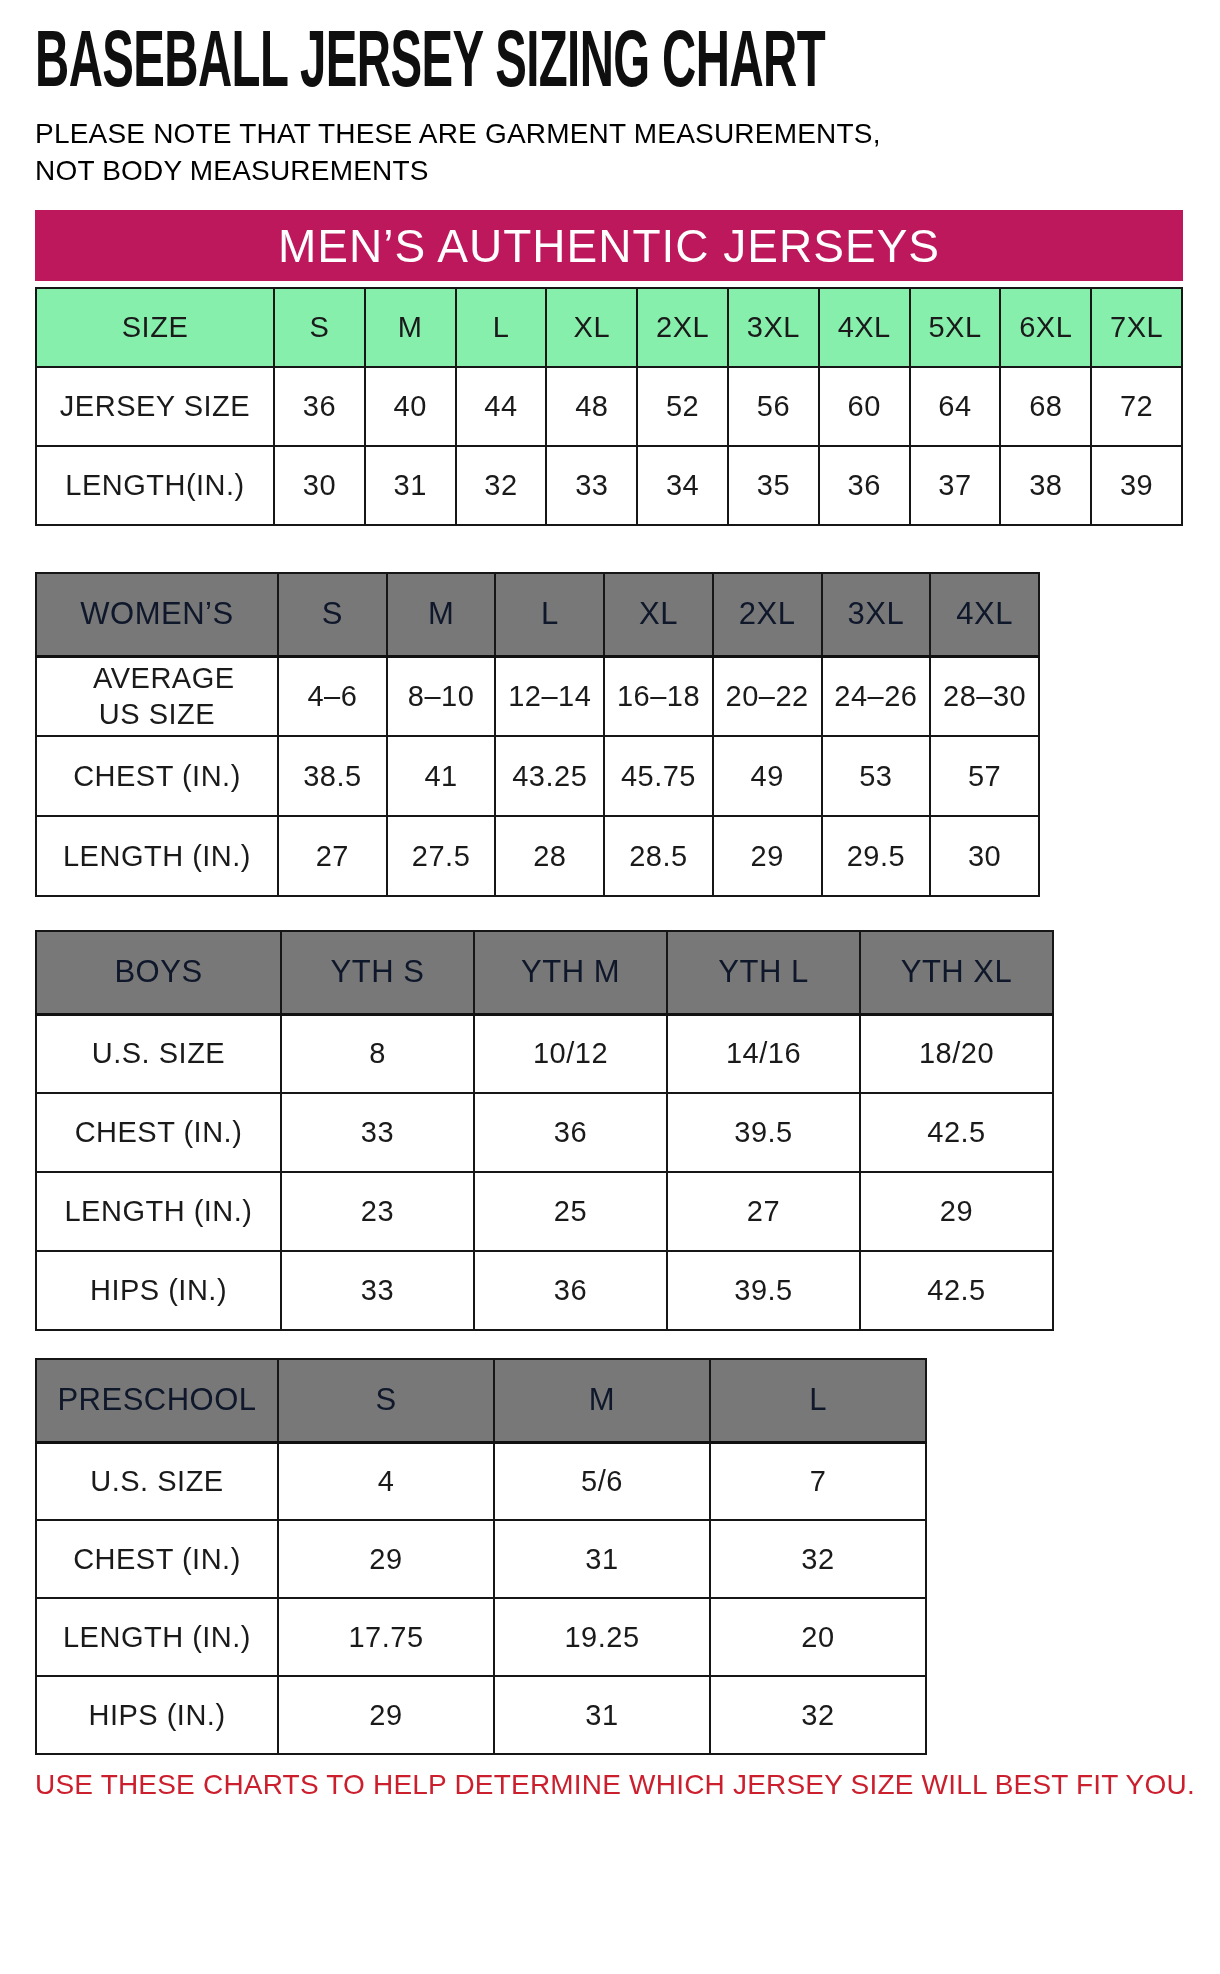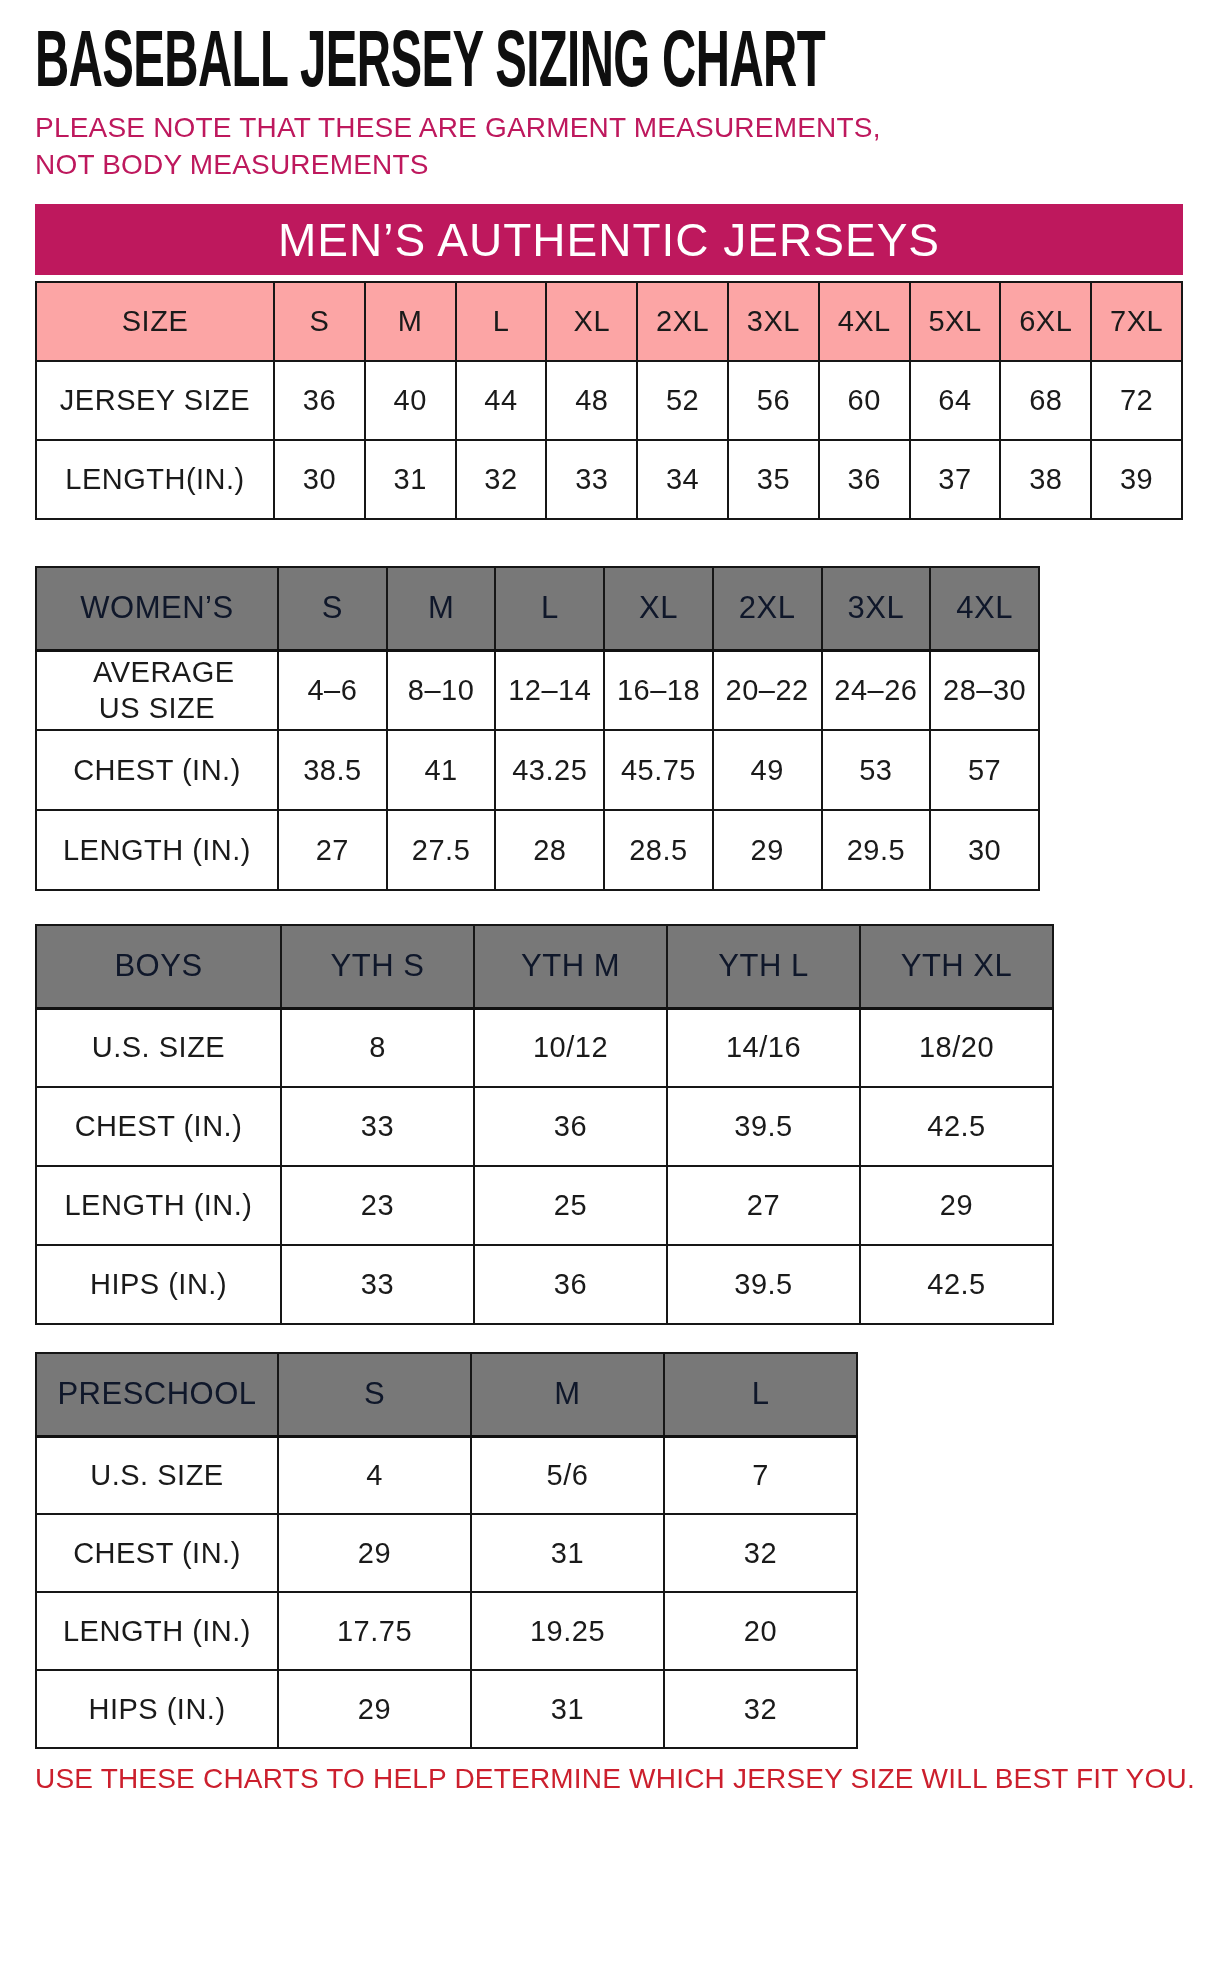--- a/index.html
+++ b/index.html
@@ -15,23 +15,23 @@
   .title-wrap { margin-top:24px; height:70px; overflow:visible; }
   .title {
     display:inline-block;
     font-size:79px; line-height:70px; font-weight:700;
     color:#0f0f0f; white-space:nowrap; letter-spacing:-1px;
     transform:scaleX(0.60); transform-origin:0 50%;
   }
 
   
   .note {
-    margin-top:15px; max-width:910px;
+    margin-top:21px; max-width:910px;
     font-size:28px; line-height:37px;
-    color:#be185d; letter-spacing:0.2px;
+    color:#000000; letter-spacing:0.2px;
   }
   .footer-note {
     margin-top:13px; white-space:nowrap;
     font-size:28px; line-height:34px;
     color:#cc1f2d; letter-spacing:0.2px;
   }
 
   
   .banner {
     margin-top:21px; width:1148px; height:71px;
@@ -41,32 +41,32 @@
   }
 
   
   table.tbl { border-collapse:collapse; table-layout:fixed; background:#ffffff; }
   .tbl th, .tbl td {
     border:2px solid #161616;
     font-weight:400; text-align:center; vertical-align:middle;
     letter-spacing:0.5px; overflow:hidden;
   }
   .tbl td { font-size:29px; height:79px; }
-  tr.white-head th { font-size:29px; height:79px; background:#fca5a5; }
+  tr.white-head th { font-size:29px; height:79px; background:#86efac; }
   tr.gray-head th {
     background:#787878; color:#0f172a;
     font-size:31px; height:83px;
     border-bottom:3px solid #111111;
   }
 
   .mens-table      { margin-top:6px;  width:1148px; }
   .womens-table    { margin-top:46px; width:1005px; }
   .womens-table td { height:80px; }
   .boys-table      { margin-top:33px; width:1019px; }
-  .preschool-table { margin-top:27px; width:823px;  }
+  .preschool-table { margin-top:27px; width:892px;  }
   .preschool-table td { height:78px; }
 
   td.two-line { padding:0 56px; line-height:36px; }
 </style>
 </head>
 <body>
 
 <div class="page">
 
   <div class="title-wrap">

